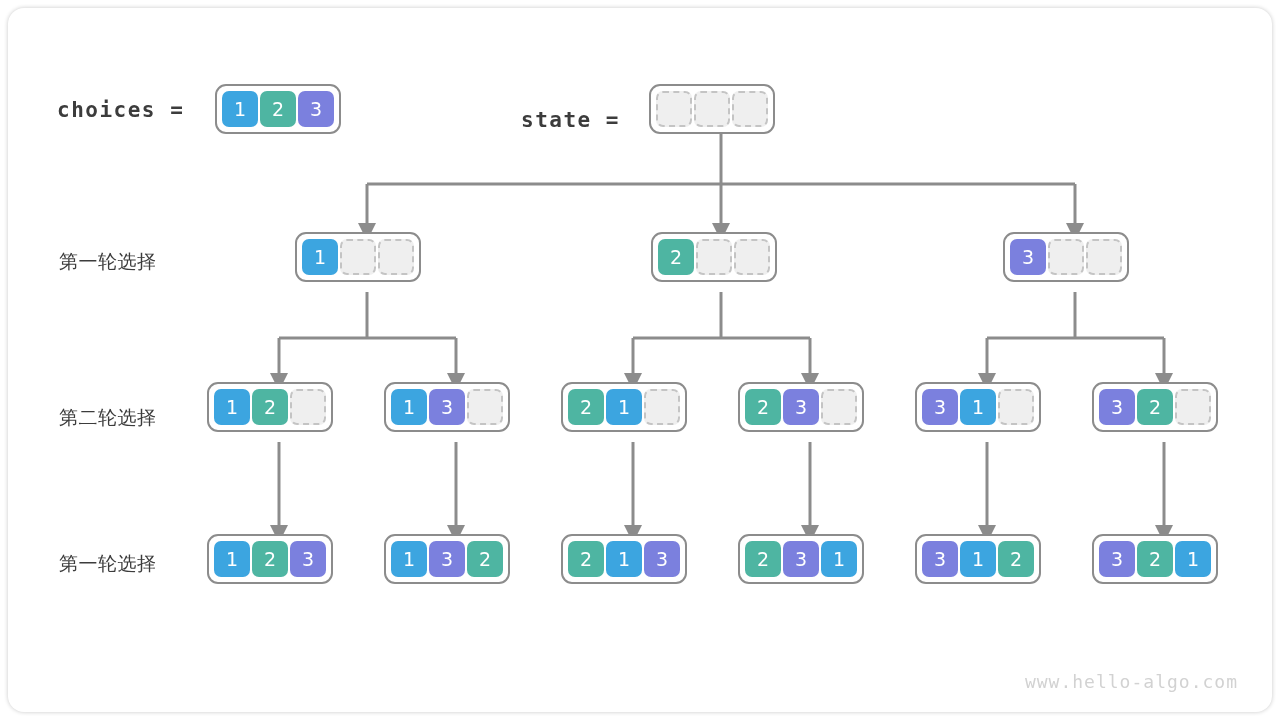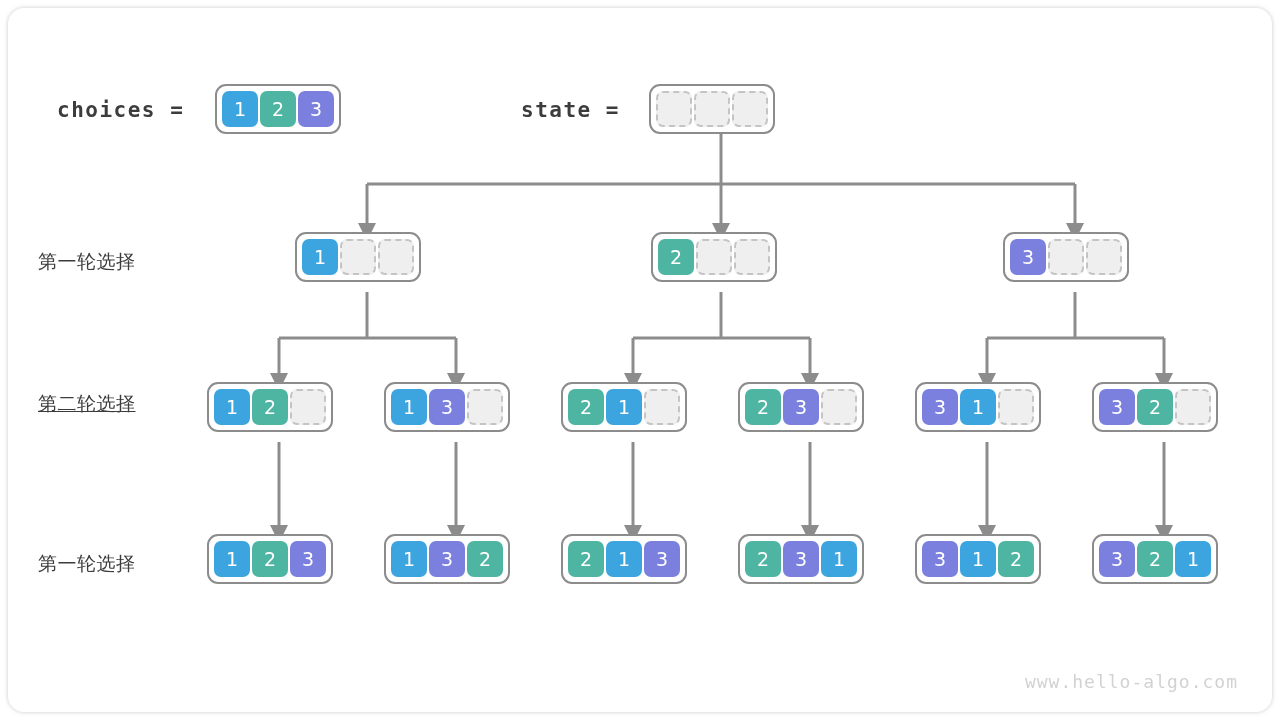--- a/index.html
+++ b/index.html
@@ -52,20 +52,21 @@
     letter-spacing: 1.5px;
     white-space: nowrap;
   }
   .row-label {
     position: absolute;
     font-family: "DejaVu Sans", "Liberation Sans", sans-serif;
     font-size: 19px;
     color: #3c3c3c;
     white-space: nowrap;
     letter-spacing: 0.5px;
+    margin-left: 21px;
   }
 
   
   .arr {
     position: absolute;
     display: flex;
     align-items: center;
     padding: 5px;
     border: 2.5px solid #8c8c8c;
     border-radius: 11px;
@@ -148,24 +149,24 @@
       <path d="M279,442 L279,534" marker-end="url(#ah)"></path>
       <path d="M456,442 L456,534" marker-end="url(#ah)"></path>
       <path d="M633,442 L633,534" marker-end="url(#ah)"></path>
       <path d="M810,442 L810,534" marker-end="url(#ah)"></path>
       <path d="M987,442 L987,534" marker-end="url(#ah)"></path>
       <path d="M1164,442 L1164,534" marker-end="url(#ah)"></path>
     </g>
   </svg>
 
   <div class="mono-label" style="left:57px; top:98px;">choices =</div>
-  <div class="mono-label" style="left:521px; top:98px;">state =</div>
+  <div class="mono-label" style="left:521px; top:108px;">state =</div>
 
   <div class="row-label" style="left:38px; top:249px;">第一轮选择</div>
-  <div class="row-label" style="left:38px; top:391px;text-decoration:underline;">第二轮选择</div>
+  <div class="row-label" style="left:38px; top:405px;">第二轮选择</div>
   <div class="row-label" style="left:38px; top:551px;">第一轮选择</div>
 
   <div class="arr" id="choices-arr" style="left:215px; top:84px;">
       <div class="cell v1">1</div>
       <div class="cell v2">2</div>
       <div class="cell v3">3</div>
     </div>
   <div class="arr" id="state-arr" style="left:649px; top:84px;">
       <div class="cell empty"></div>
       <div class="cell empty"></div>

